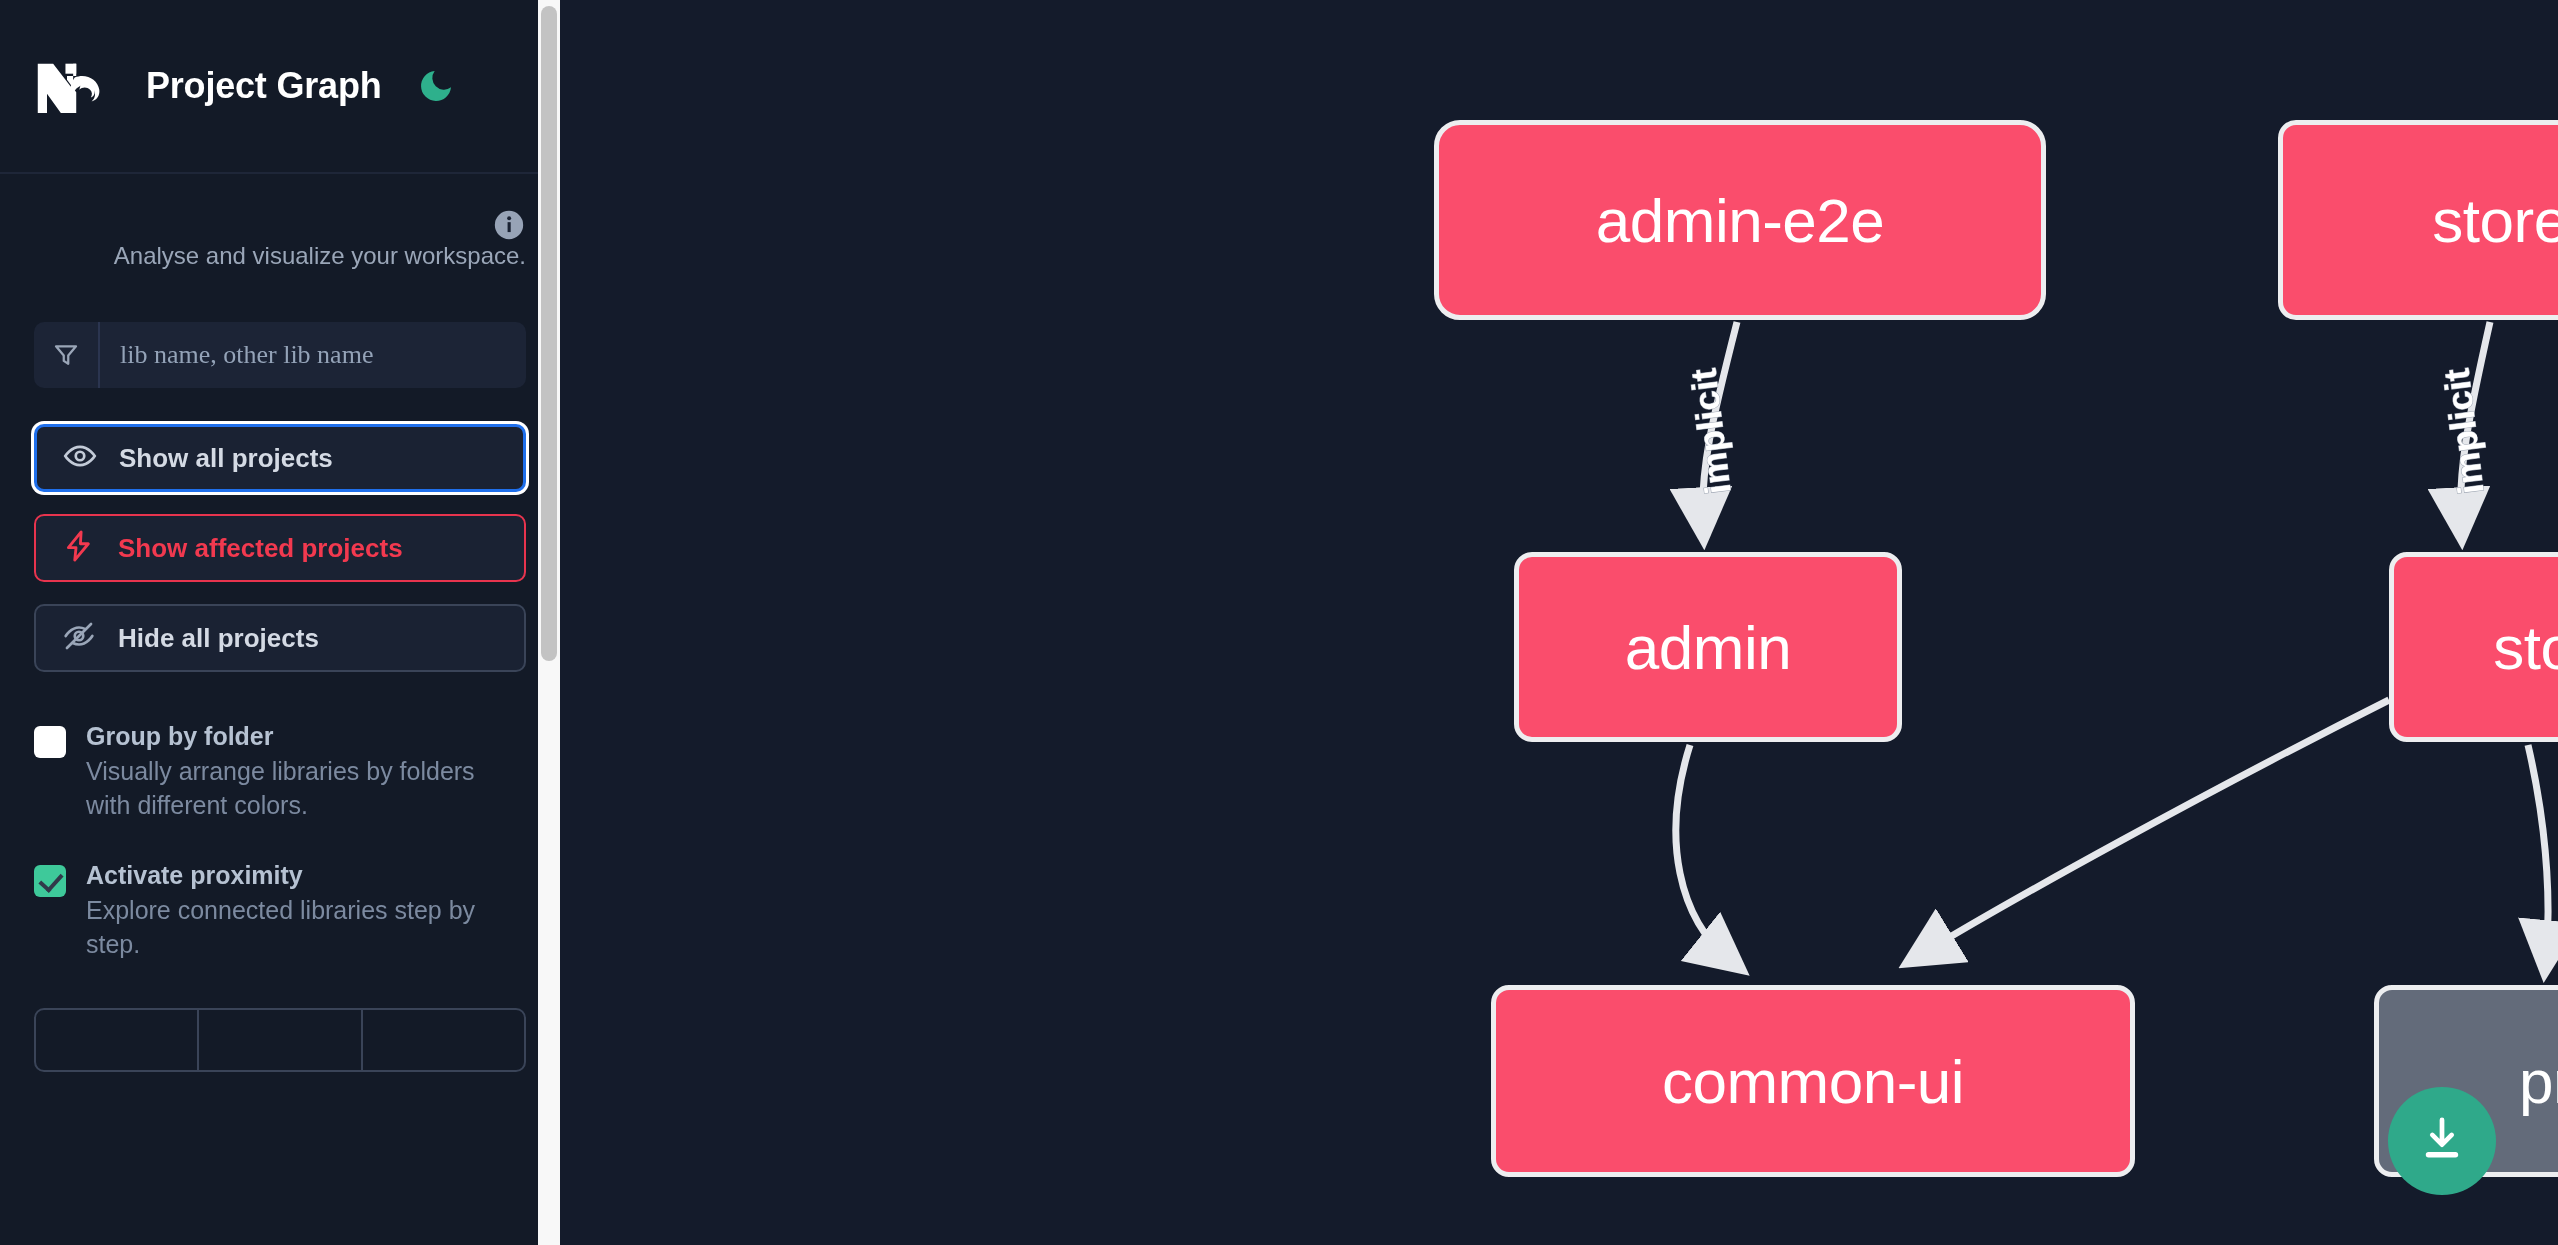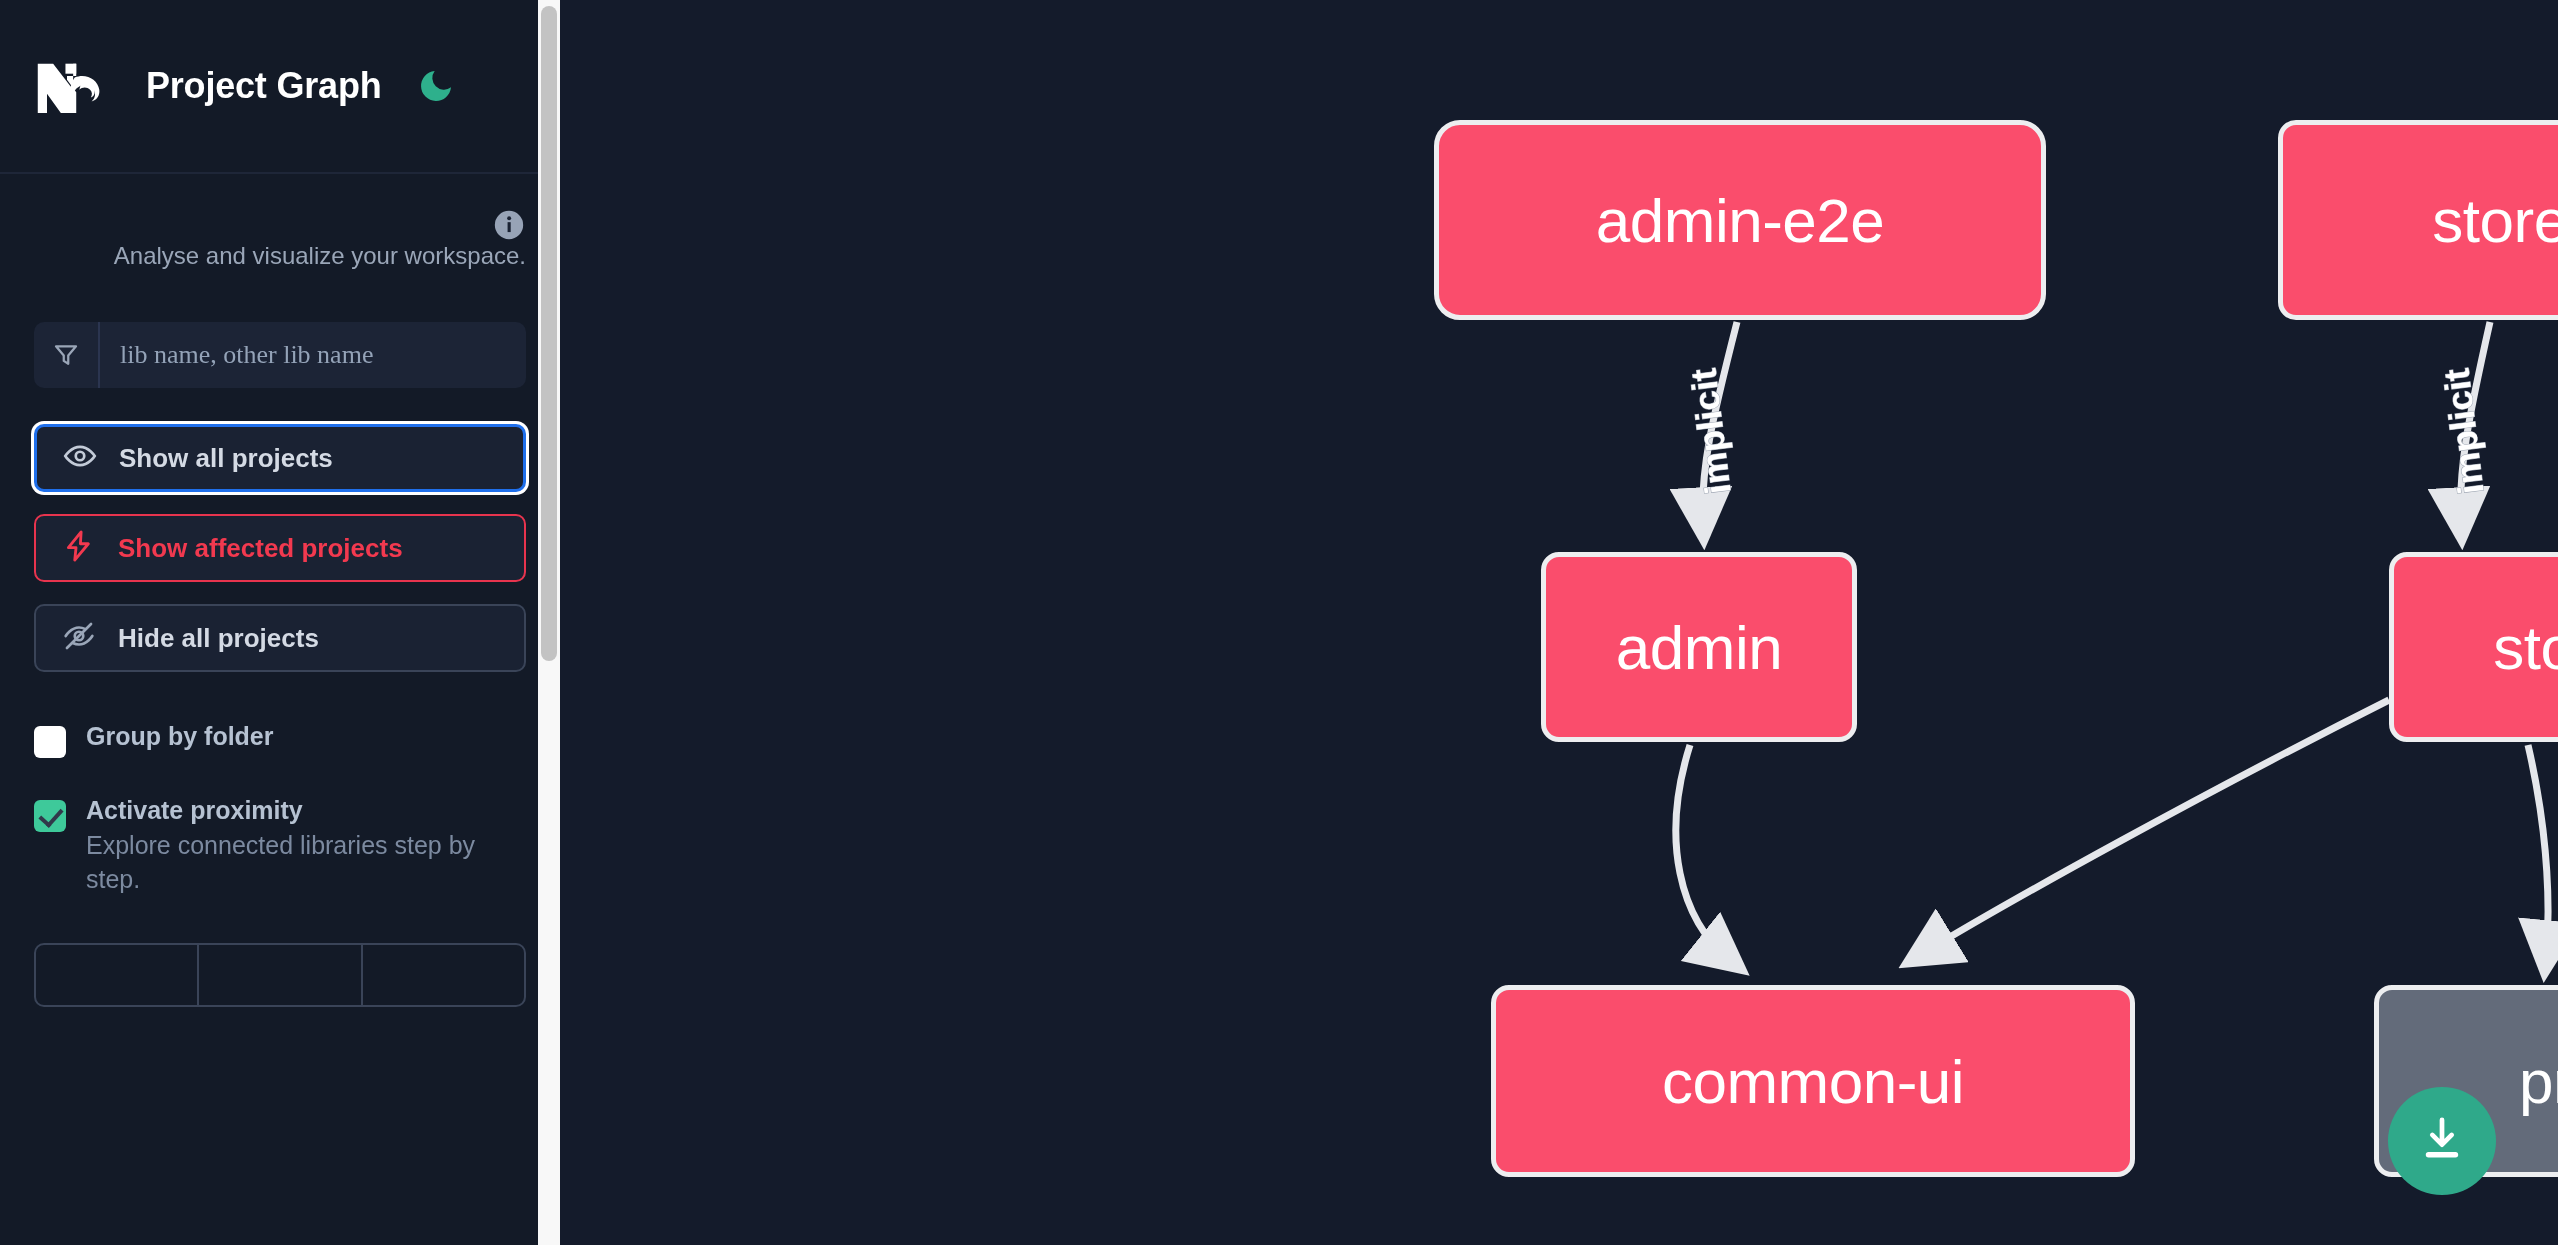--- a/index.html
+++ b/index.html
@@ -234,20 +234,21 @@
             <line x1="3.5" y1="20.5" x2="20.5" y2="3.5" stroke="#9aa6b8" stroke-width="1.9" stroke-linecap="round"></line>
           </svg>
         </span>
         <span class="lbl">Hide all projects</span>
       </div>
 
       <div class="check-row group-gap">
         <span class="cb white"></span>
         <span class="check-texts">
           <span class="check-title" style="display:block">Group by folder</span>
+          <span class="check-desc" style="display:block">Visually arrange libraries by folders with different colors.</span>
         </span>
       </div>
 
       <div class="check-row">
         <span class="cb green"></span>
         <span class="check-texts">
           <span class="check-title" style="display:block">Activate proximity</span>
           <span class="check-desc" style="display:block">Explore connected libraries step by step.</span>
         </span>
       </div>
@@ -285,21 +286,21 @@
         <text x="1916" y="430" transform="rotate(-97 1916 430)" text-anchor="middle">implicit</text>
       </g>
     </svg>
 
     <div class="node pink" style="left:874px; top:120px; width:612px; height:200px;border-radius:26px;">
       <span>admin-e2e</span>
     </div>
     <div class="node pink" style="left:1718px; top:120px; width:566px; height:200px;">
       <span>store-e2e</span>
     </div>
-    <div class="node pink" style="left:981px; top:552px; width:316px; height:190px;">
+    <div class="node pink" style="left:954px; top:552px; width:388px; height:190px;">
       <span>admin</span>
     </div>
     <div class="node pink" style="left:1829px; top:552px; width:344px; height:190px;">
       <span>store</span>
     </div>
     <div class="node pink" style="left:931px; top:985px; width:644px; height:192px;">
       <span>common-ui</span>
     </div>
     <div class="node gray" style="left:1814px; top:985px; width:524px; height:192px;">
       <span>products</span>

